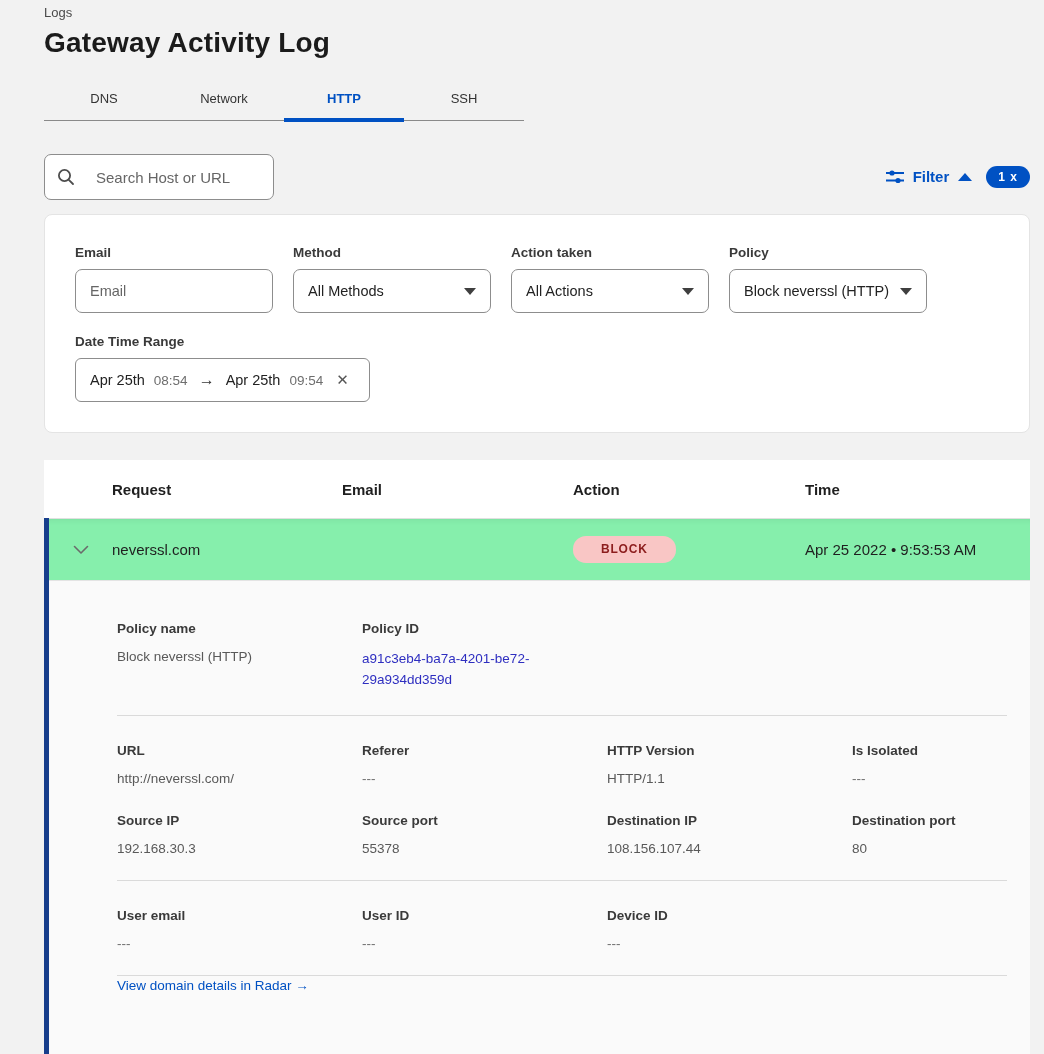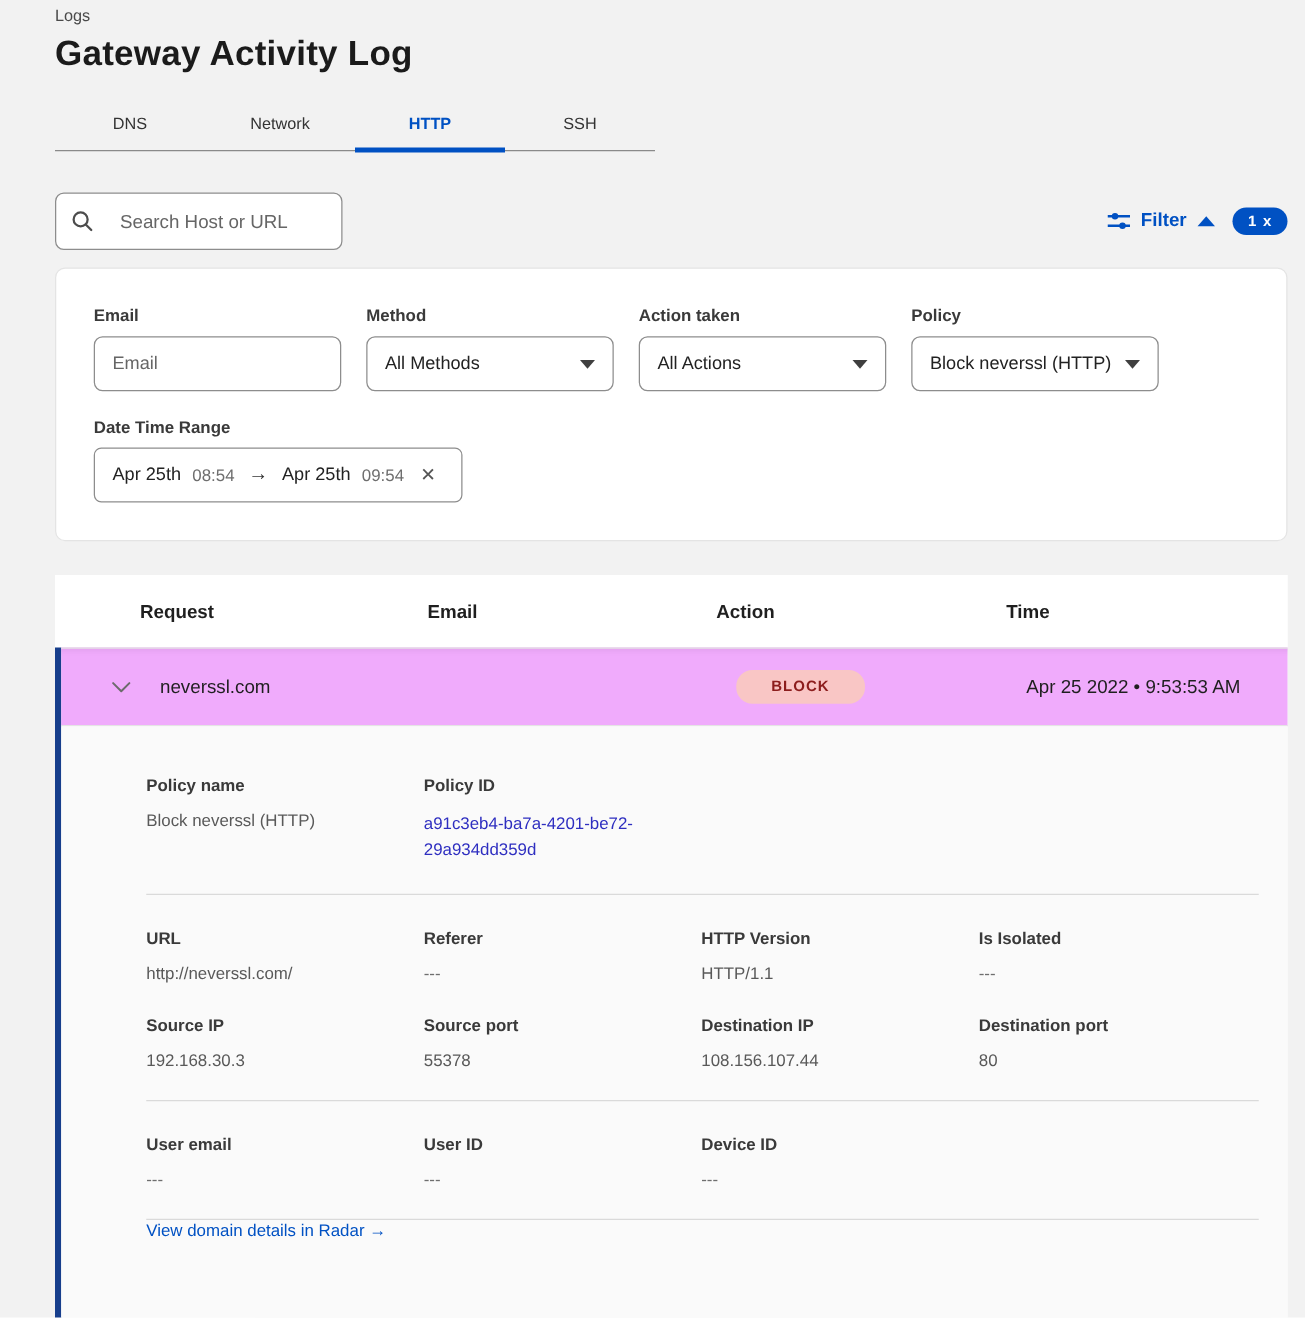--- a/index.html
+++ b/index.html
@@ -87,40 +87,39 @@
   
   .table-card { margin-top:27px; background:#fff; width:986px; }
   .thead {
     display:grid; grid-template-columns:68px 230px 231px 232px 1fr;
     height:58px; align-items:center; background:#fff;
   }
   .th { font-size:15px; font-weight:bold; color:#1f1f1f; }
   .row-wrap { border-left:5px solid #173e8c; }
   .trow {
     display:grid; grid-template-columns:63px 230px 231px 232px 1fr;
-    height:63px; align-items:center; background:#f0abfc;
+    height:63px; align-items:center; background:#86efac;
     border-top:1px solid #e0e0e0; border-bottom:1px solid #e4e4e4;
     box-shadow:inset 0 7px 6px -6px rgba(0,0,0,.07);
     cursor:pointer;
-    padding-left:16px;
   }
   .chev-cell { display:flex; justify-content:center; }
   .req { font-size:15px; color:#1f1f1f; }
   .action-badge {
     display:inline-block; background:#f9c6c5; color:#8c1d1d;
     font-size:12px; font-weight:bold; letter-spacing:.8px;
     border-radius:13px; padding:6px 28px; line-height:1.2;
   }
   .time-cell { font-size:15px; color:#1f1f1f; }
 
   
   .details {
     background:#fafafa; padding:40px 23px 0 68px; height:481px; overflow:hidden;
   }
-  .dgrid { display:grid; grid-template-columns:222px 222px 222px 1fr; }
+  .dgrid { display:grid; grid-template-columns:222px 222px 222px 1fr;gap:23px; }
   .dlabel { font-size:13.5px; font-weight:bold; color:#3a3a3a; margin-bottom:13px; }
   .dvalue { font-size:13.5px; color:#595959; }
   .dash { color:#6e6e6e; }
   .policy-link { color:#2e2ec0; text-decoration:none; display:inline-block; max-width:196px; word-break:break-word; line-height:1.55; }
   .divider { border:none; border-top:1px solid #dadada; margin:24px 0 0 0; }
   .sec { margin-top:27px; }
   .radar-row { text-align:left; }
   .radar-link { color:#0051c3; font-size:13.5px; text-decoration:none; }
 
   svg { display:block; }

